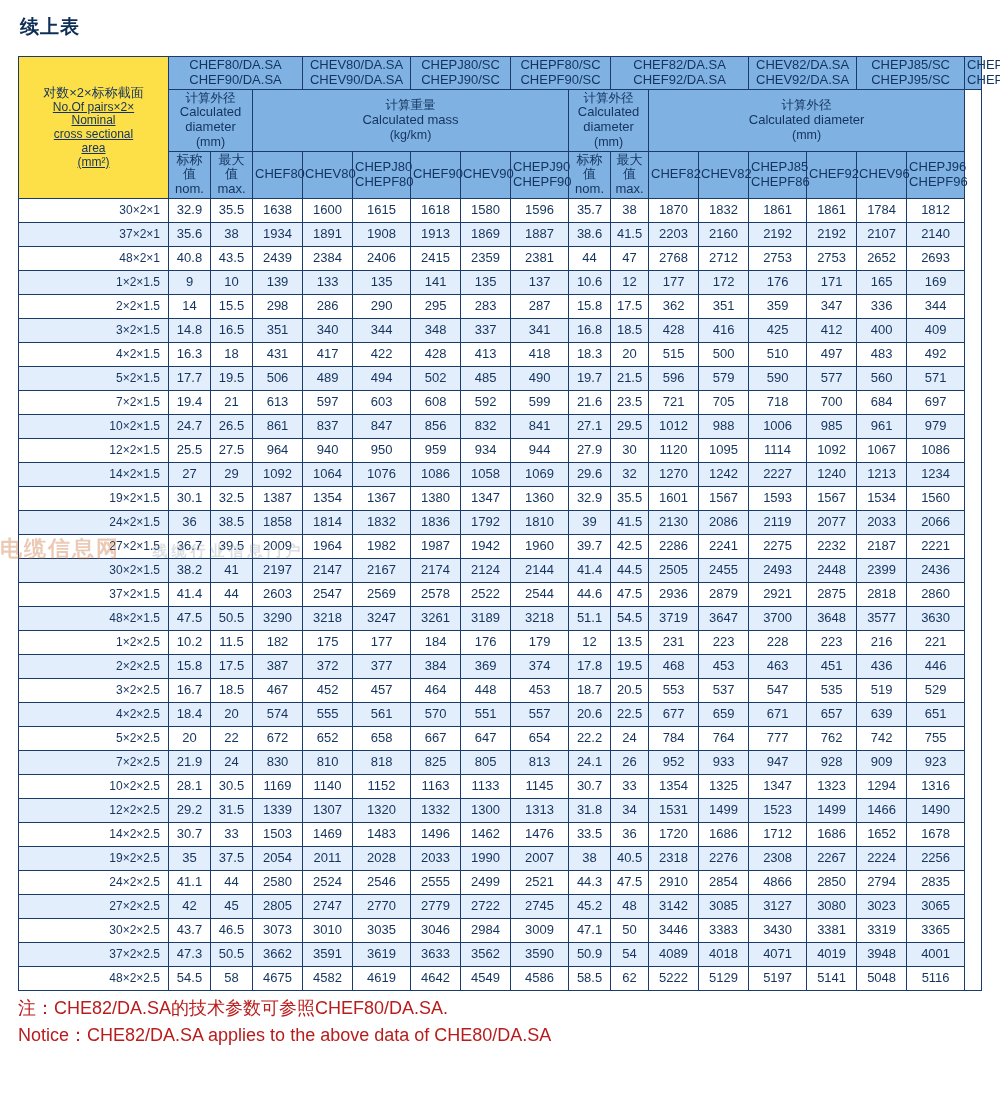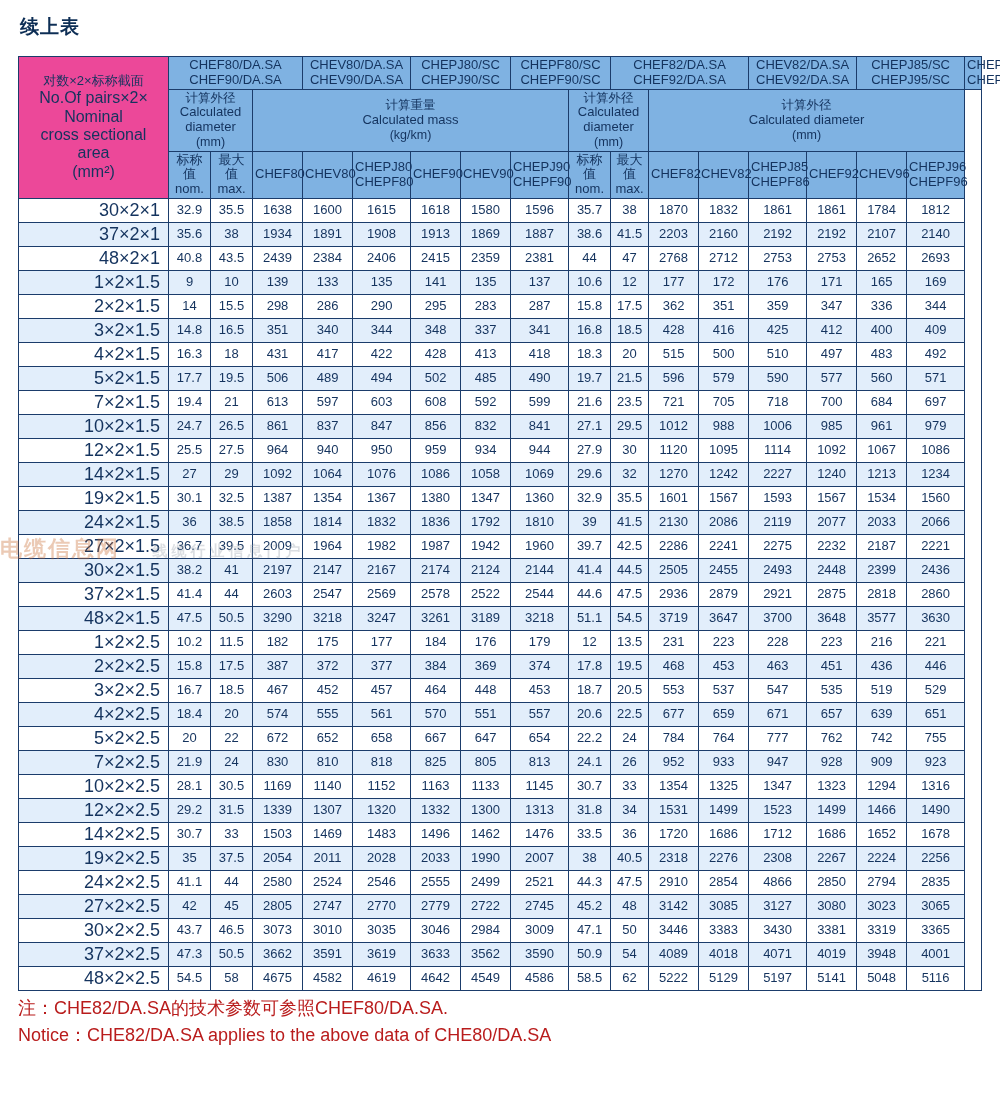--- a/index.html
+++ b/index.html
@@ -60,39 +60,39 @@
   .hdr-group .en{display:block;font-size:13px;}
   .hdr-unit{display:block;font-size:12.5px;}
   .hdr-sub{
     font-size:11.5px;
     line-height:1.25;
     padding:3px 1px;
   }
   .hdr-sub .l1{display:block;}
   .hdr-sub .l2{display:block;}
   .corner{
-    background:#ec4899;
+    background:#fde047;
     font-size:13px;
     line-height:1.3;
     padding:4px 4px;
   }
   .corner .cn{display:block;font-size:13px;}
-  .corner .en{display:block;font-size:16px;}
+  .corner .en{display:block;font-size:12px;text-decoration:underline;}
   tbody tr td{
     background:#ffffff;
     height:21px;
     font-size:13.5px;
   }
   tbody tr.alt td{
     background:#e2eefb;
   }
   tbody td.firstcol{
     text-align:right;
     padding-right:8px;
-    font-size:18px;
+    font-size:12px;
   }
   .notes{
     margin:4px auto 0 auto;
     width:964px;
     font-size:18px;
     line-height:1.5;
     color:#b91c1c;
   }
   .notes div{white-space:nowrap;}
   .watermark{

